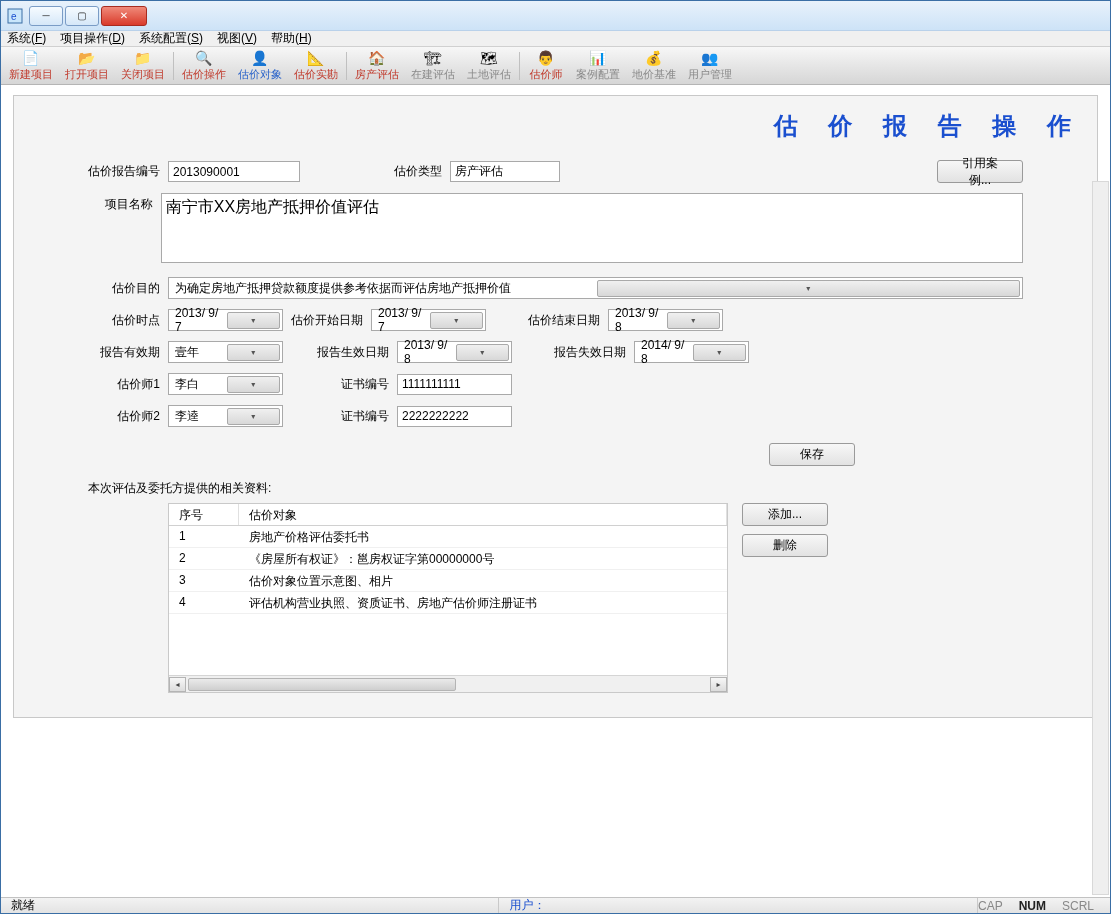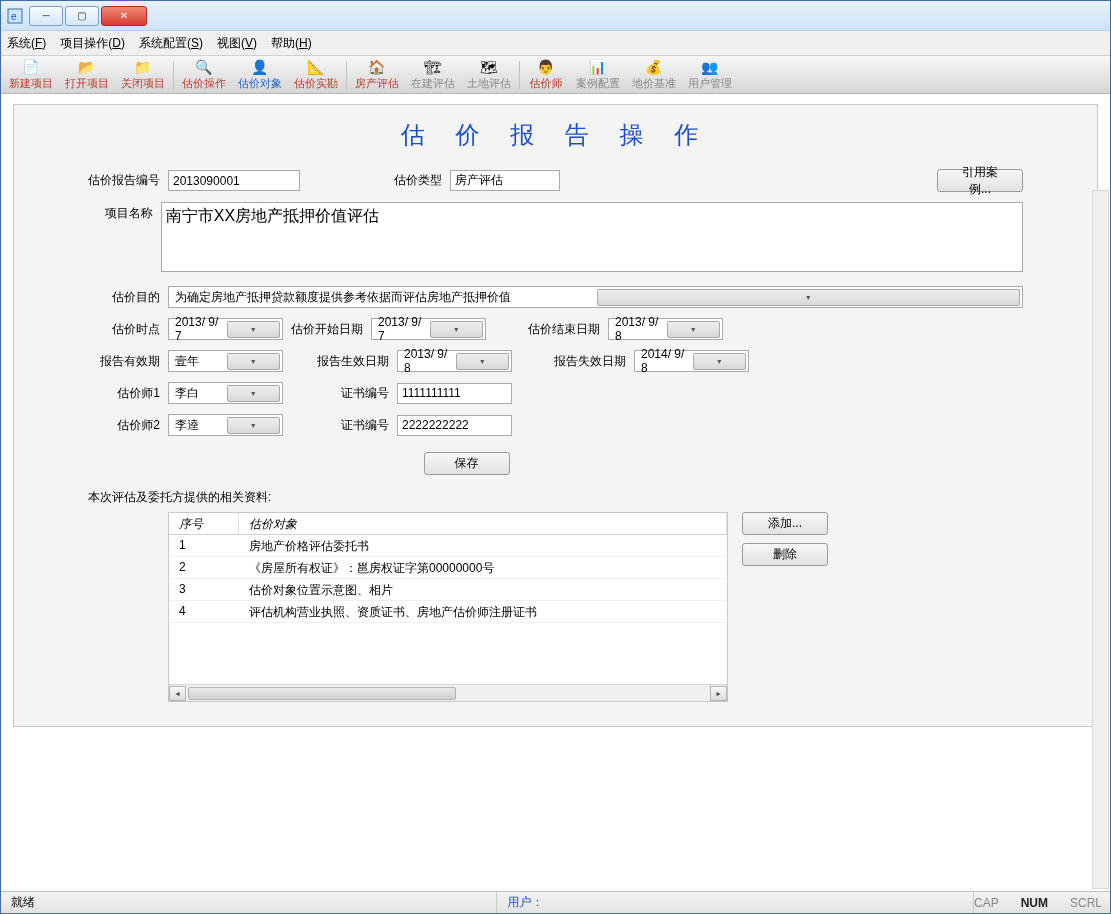--- a/index.html
+++ b/index.html
@@ -29,21 +29,21 @@
 .win-btn {
   width: 34px; height: 20px;
   border: 1px solid #7a9cc6;
   border-radius: 3px;
   background: linear-gradient(#f6fbff,#d5e7f8);
   display:flex;align-items:center;justify-content:center;
   font-size:10px; color:#2b2b2b;
 }
 .win-btn.close { width:46px; background: linear-gradient(#f08a7a,#d93b2b); color:#fff; border-color:#a82b1f;}
 .menubar {
-  height: 25px;
+  height: 16px;
   background:#f0f0f0;
   border-bottom:1px solid #d0d0d0;
   display:flex; align-items:center;
   padding: 0 6px;
   gap: 14px;
 }
 .menubar span { cursor:default; }
 .menubar u { text-decoration: underline; }
 .toolbar {
   height: 38px;
@@ -65,21 +65,21 @@
 .content-wrap {
   flex:1; background:#fff; position:relative;
   padding: 10px 12px 0 12px;
 }
 .panel {
   border:1px solid #c8c8c8;
   background:#f4f4f4;
   padding: 0 14px 14px 14px;
 }
 .page-title {
-  text-align:center; font-size:24px; color:#1a4fcf; font-weight:normal;
+  text-align:right; font-size:24px; color:#1a4fcf; font-weight:bold;
   letter-spacing: 12px;
   padding:14px 0 18px 0;
 }
 .form { padding: 0 60px 0 50px;}
 .row { display:flex; align-items:center; margin-bottom:10px; }
 .label { font-size:12px; width:90px; text-align:right; padding-right:8px; color:#000;}
 input.tx {
   height:21px; border:1px solid #a9a9a9; background:#fff;
   padding:1px 4px; font-size:12px; font-family:inherit;
 }
@@ -112,37 +112,37 @@
 .combobox-long {
   flex:1; height:22px; border:1px solid #a9a9a9; background:#fff;
   display:flex; align-items:center; padding: 0 2px 0 6px;
 }
 .combobox-long span { flex:1; font-size:12px;}
 .materials-box {
   border:1px solid #c9c9c9; background:#fff;
   height: 190px; position:relative; display:flex;flex-direction:column;
 }
 .mat-header { display:flex; height:22px; border-bottom:1px solid #d0d0d0; background:#fff;}
-.mat-header div { border-right:1px solid #e0e0e0; padding:3px 10px; font-size:12px;font-style:italic;}
+.mat-header div { border-right:1px solid #e0e0e0; padding:3px 10px; font-size:12px;}
 .mat-col1 { width:70px; }
 .mat-col2 { flex:1; }
 .mat-body { flex:1; overflow:hidden;}
 .mat-row { display:flex; height:22px; border-bottom:1px solid #f0f0f0;}
 .mat-row div { padding:3px 10px; font-size:12px;}
 .mat-hscroll { height:17px; border-top:1px solid #d5d5d5; display:flex; align-items:center; background:#f0f0f0;}
 .mat-hscroll .arrow { width:17px;height:15px;background:linear-gradient(#f7f7f7,#dcdcdc);border:1px solid #b4b4b4;display:flex;align-items:center;justify-content:center;font-size:8px;color:#444;}
 .mat-hscroll .thumb { height:13px; width:48%; margin-left:2px; background:linear-gradient(#eaeaea,#cfcfcf); border:1px solid #b4b4b4; border-radius:2px;}
 .mat-hscroll .track { flex:1;}
 .statusbar {
-  height:22px; background: linear-gradient(#f3f3f3,#e3e3e3);
+  height:16px; background: linear-gradient(#f3f3f3,#e3e3e3);
   border-top:1px solid #c2c2c2;
   display:flex; align-items:center; font-size:12px;
 }
 .status-cell { padding: 0 10px; border-right:1px solid #c9c9c9; height:100%; display:flex;align-items:center;}
-.status-right { margin-left:auto; display:flex; gap:22px; padding-right:8px; color:#888;}
+.status-right { margin-left:auto; display:flex; gap:16px; padding-right:16px; color:#888;}
 .status-right .active { color:#222; font-weight:bold;}
 .sub-label { font-size:12px; margin: 14px 0 6px 60px;}
 .side-btns { display:flex; flex-direction:column; gap:8px; margin-left:14px;}
 .side-btns .btn { width:86px;}
 .content-scroll{position:absolute;right:1px;top:96px;width:17px;bottom:2px;background:#efefef;border:1px solid #d8d8d8;}
 </style>
 </head>
 <body>
 
 <div class="window">
@@ -304,21 +304,21 @@
         <div class="row">
           <div class="label">估价师2</div>
           <div class="datepick">
               <span>李逵</span>
               <span class="cal-btn"></span>
             </div>
           <div class="label" style="margin-left:26px;width:88px">证书编号</div>
           <input class="tx" style="width: 115px;" value="2222222222">
         </div>
 
-        <div class="row" style="justify-content:center;padding-right:168px;margin-top:16px">
+        <div class="row" style="justify-content:flex-end;padding-right:168px;margin-top:16px">
           <button class="btn" style="width:86px">保存</button>
         </div>
       </div>
 
       <div class="sub-label">本次评估及委托方提供的相关资料:</div>
       <div class="row" style="padding:0 60px 0 140px;align-items:flex-start">
         <div class="materials-box" style="flex:1;max-width:560px;position:relative">
           <div class="mat-header">
             <div class="mat-col1">序号</div>
             <div class="mat-col2">估价对象</div>

